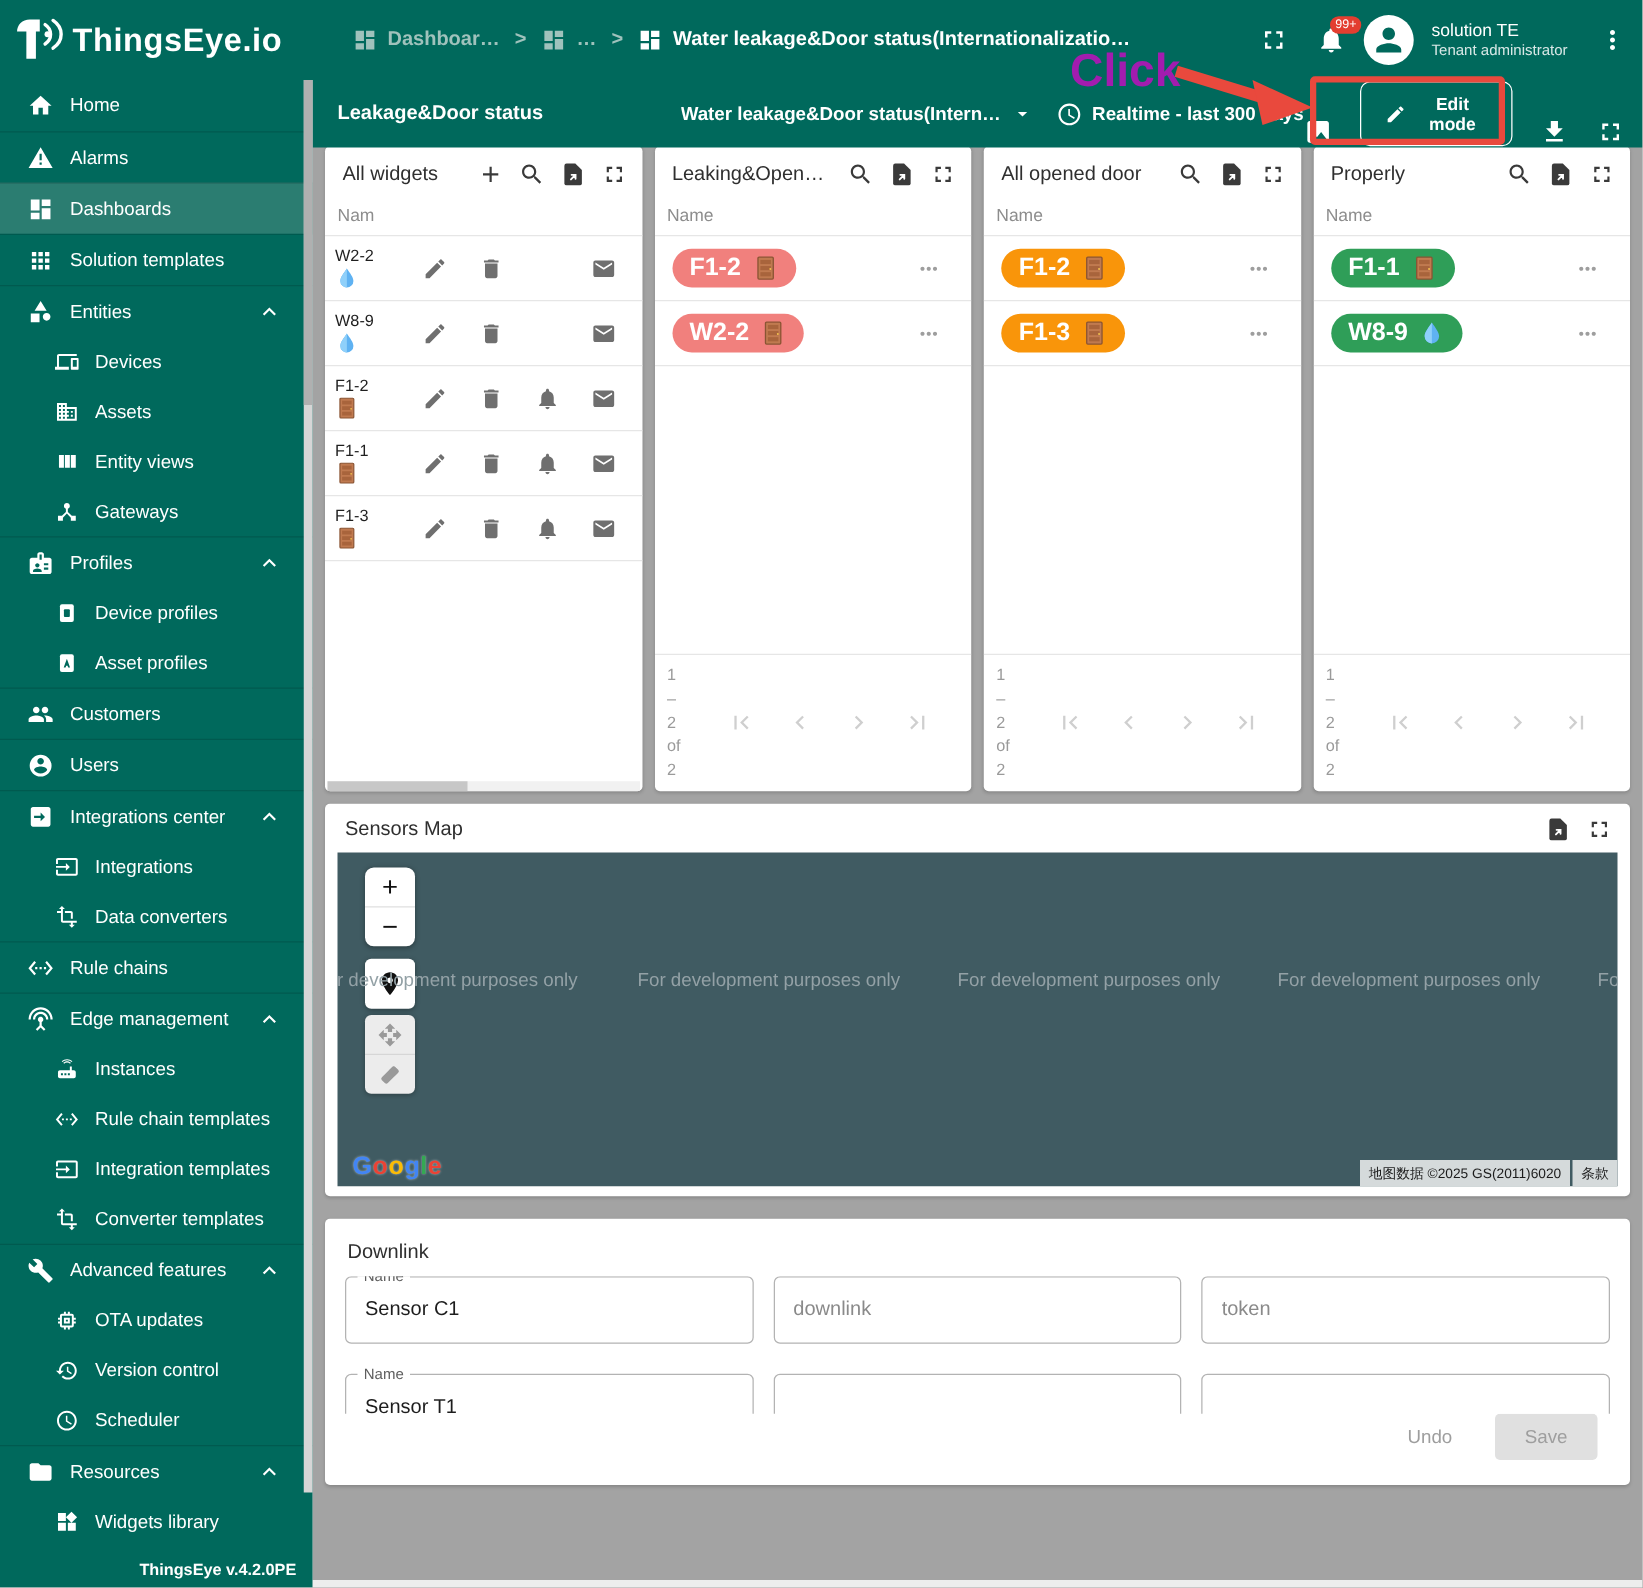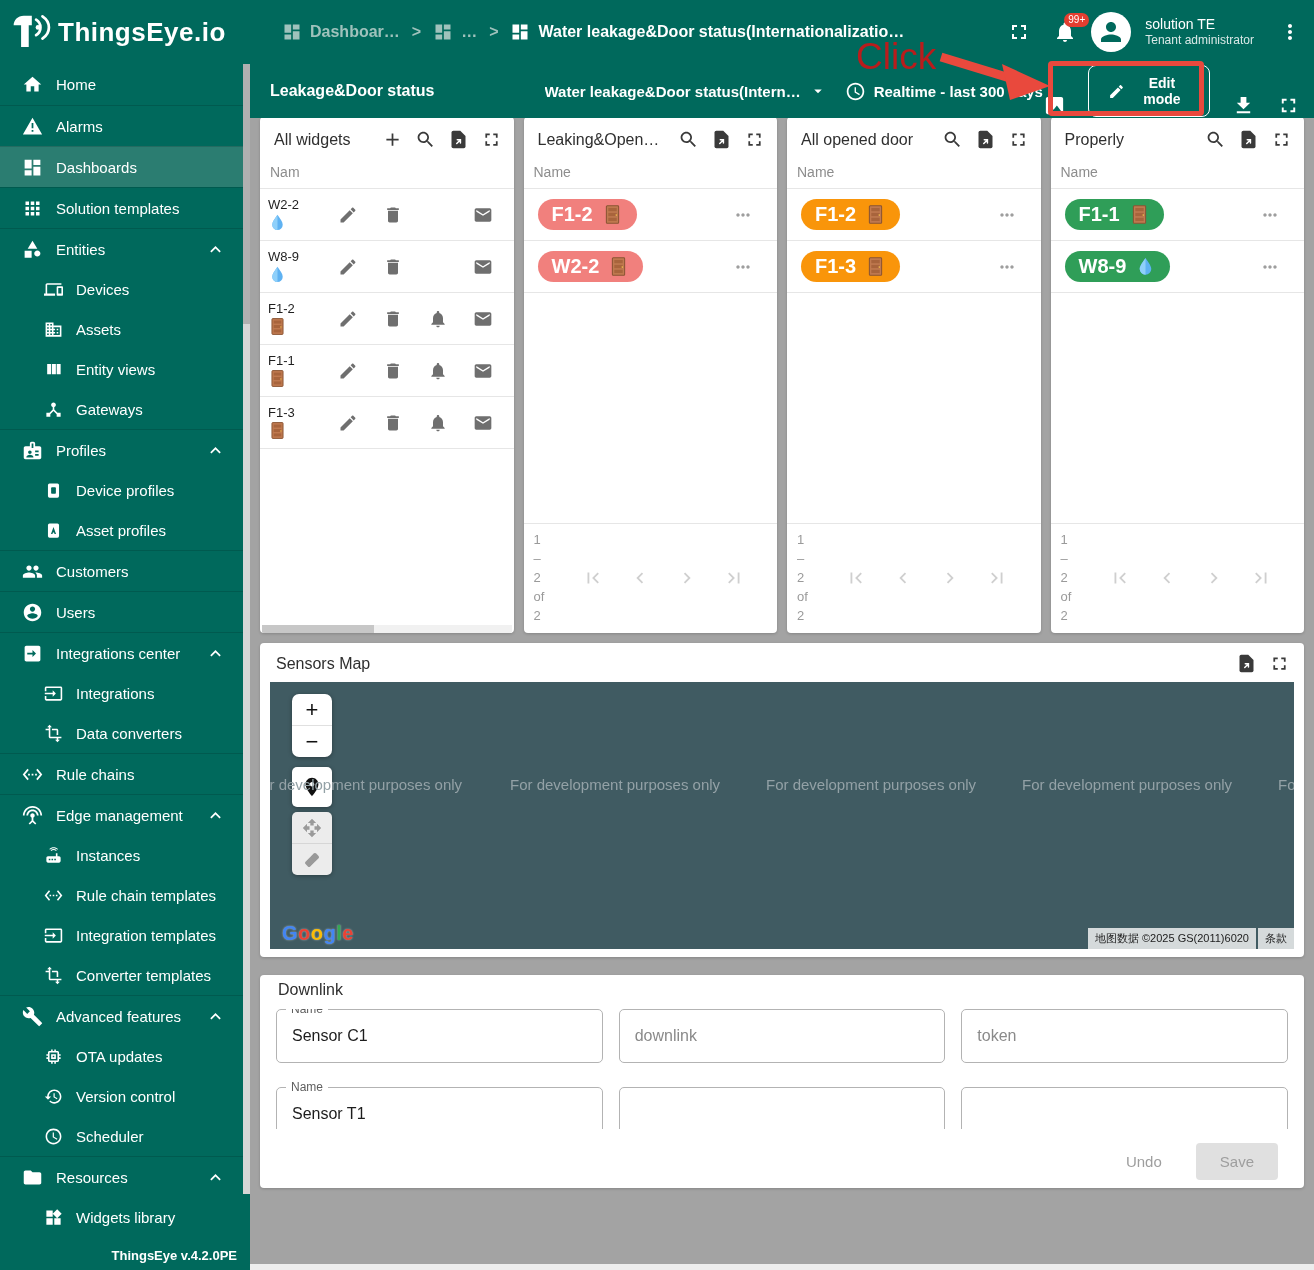--- a/index.html
+++ b/index.html
@@ -105,36 +105,36 @@
   .movectl .ic{font-size:20px;color:#9a9a9a}
   .wm{position:absolute;top:94px;font-size:15px;color:#93a1a6;white-space:nowrap}
   .google{position:absolute;left:12px;bottom:4px;font-size:20px;font-weight:bold;letter-spacing:.5px;
           text-shadow:0 0 2px rgba(255,255,255,.55);cursor:pointer}
   .attr{position:absolute;right:0;bottom:0;display:flex;align-items:stretch;font-size:11px;color:#1c1c1c}
   .attr > span{background:rgba(250,250,250,.8);padding:3px 7px}
   .attr .attr-terms{margin-left:2px;cursor:pointer}
 
   
   .dl-card{margin-top:18px;height:213px;background:#fff;border-radius:4px;box-shadow:0 1px 3px rgba(0,0,0,.18);
-           box-sizing:border-box;padding:4px 16px;display:flex;flex-direction:column}
+           box-sizing:border-box;padding:16px 16px;display:flex;flex-direction:column}
   .dl-title{font-size:16px;color:#2f2f2f;padding:2px 0 2px 2px}
   .dl-rows{height:120px;overflow:hidden;margin-top:8px}
   .dl-row{display:grid;grid-template-columns:1fr 1fr 1fr;gap:16px;margin-bottom:24px}
   .field{position:relative;height:54px;border:1px solid #b3b3b3;border-radius:5px;background:#fff;
          display:flex;align-items:center;padding:0 15px;box-sizing:border-box}
   .field-label{position:absolute;top:-8px;left:9px;background:#fff;padding:0 5px;font-size:12px;color:#5e5e5e}
   .field-value{font-size:16px;color:#1d1d1d}
   .field-ph{font-size:16px;color:#8a8a8a}
   .dl-footer{margin-top:auto;display:flex;justify-content:flex-end;align-items:center;gap:28px;padding:0 10px 4px 0}
   .undo-btn{border:none;background:none;color:#9e9e9e;font-size:15px;cursor:pointer;font-family:inherit}
   .save-btn{border:none;background:#e0e0e0;color:#9e9e9e;font-size:15px;padding:10px 24px;border-radius:4px;cursor:pointer;font-family:inherit}
 
   
   .annotation{position:absolute;inset:0;pointer-events:none;z-index:30}
-  .click-label{position:absolute;left:856px;top:36px;font-size:37px;color:#b91c1c;font-weight:400}
+  .click-label{position:absolute;left:856px;top:36px;font-size:37px;color:#a21caf;font-weight:700}
   .hl-box{position:absolute;left:1048px;top:61px;width:156px;height:55px;border:5px solid #e9493d;border-radius:4px;box-sizing:border-box}
   .anno-svg{position:absolute;left:0;top:0}
 </style>
 </head>
 <body>
 
 <header class="topbar">
   <div class="logo">
     <span class="ic logo-glyph">
       <svg viewBox="0 0 44 40" fill="#fff">

